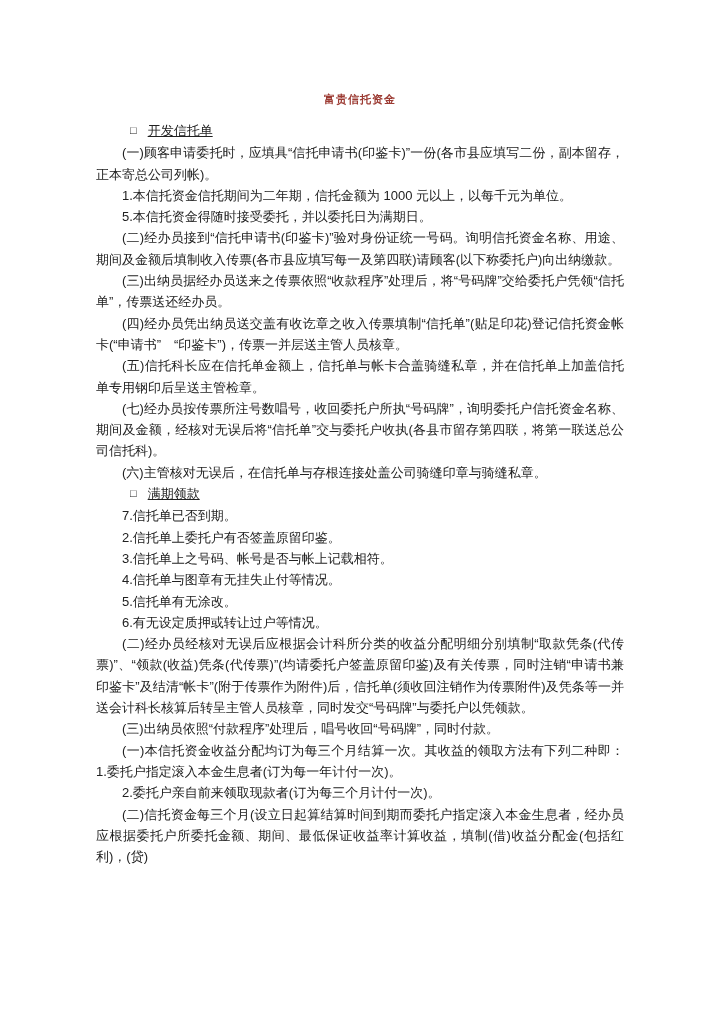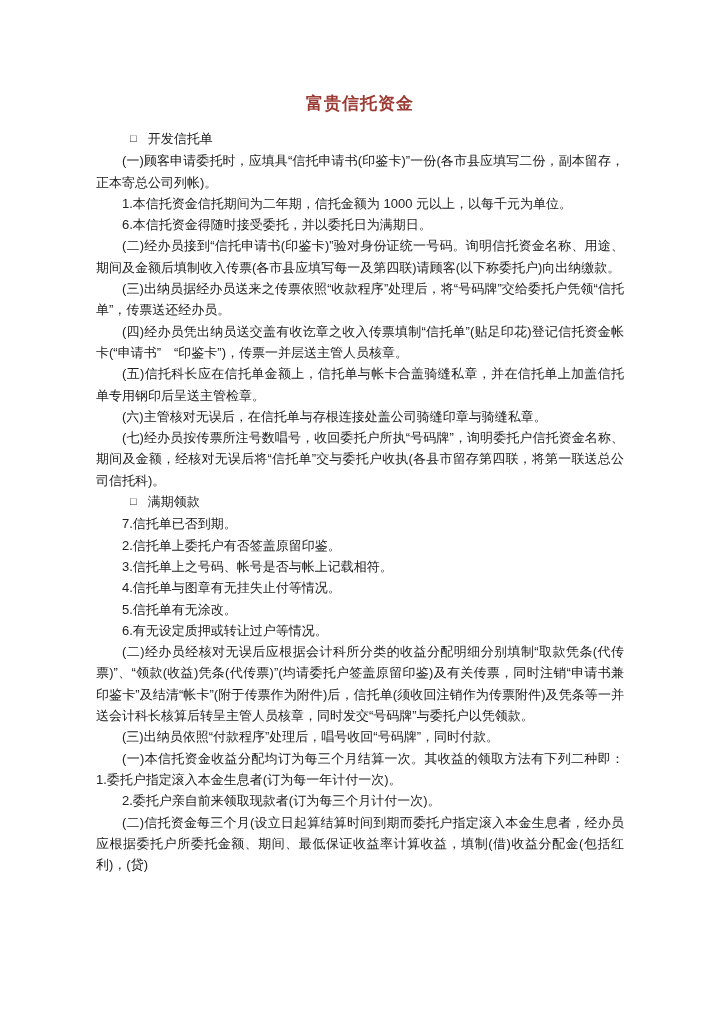--- a/index.html
+++ b/index.html
@@ -10,61 +10,62 @@
     color:#212121;
     overflow:hidden;
   }
   .page {
     width:720px; height:1017px;
     background:#ffffff;
     padding:92px 96px 0 96px;
     overflow:hidden;
   }
   .doc-title {
-    font-size:17px;
+    font-size:11px;
     font-weight:bold;
     text-align:center;
     color:#9c3b33;
     letter-spacing:1px;
     margin-bottom:13px;
   }
   .doc-body {
     font-size:13px;
     line-height:21.3px;
     text-align:justify;
   }
   .section-heading {
     padding-left:34px;
+    text-decoration:underline;
   }
   .section-heading .bullet {
     display:inline-block;
     font-size:11px;
     margin-right:11px;
     transform:translateY(-1px);
   }
   .para {
     text-indent:26px;
   }
 </style>
 </head>
 <body>
 
 <div class="page">
   <h1 class="doc-title" style="color: rgb(156, 59, 51);">富贵信托资金</h1>
   <div class="doc-body" id="doc-body">
       <div class="section-heading"><span class="bullet">□</span><span>开发信托单</span></div>
       <p class="para">(一)顾客申请委托时，应填具“信托申请书(印鉴卡)”一份(各市县应填写二份，副本留存，正本寄总公司列帐)。</p>
       <p class="para">1.本信托资金信托期间为二年期，信托金额为 1000 元以上，以每千元为单位。</p>
-      <p class="para">6.本信托资金得随时接受委托，并以委托日为满期日。</p>
+      <p class="para">5.本信托资金得随时接受委托，并以委托日为满期日。</p>
       <p class="para">(二)经办员接到“信托申请书(印鉴卡)”验对身份证统一号码。询明信托资金名称、用途、期间及金额后填制收入传票(各市县应填写每一及第四联)请顾客(以下称委托户)向出纳缴款。</p>
       <p class="para">(三)出纳员据经办员送来之传票依照“收款程序”处理后，将“号码牌”交给委托户凭领“信托单”，传票送还经办员。</p>
       <p class="para">(四)经办员凭出纳员送交盖有收讫章之收入传票填制“信托单”(贴足印花)登记信托资金帐卡(“申请书”　“印鉴卡”)，传票一并层送主管人员核章。</p>
       <p class="para">(五)信托科长应在信托单金额上，信托单与帐卡合盖骑缝私章，并在信托单上加盖信托单专用钢印后呈送主管检章。</p>
+      <p class="para">(七)经办员按传票所注号数唱号，收回委托户所执“号码牌”，询明委托户信托资金名称、期间及金额，经核对无误后将“信托单”交与委托户收执(各县市留存第四联，将第一联送总公司信托科)。</p>
       <p class="para">(六)主管核对无误后，在信托单与存根连接处盖公司骑缝印章与骑缝私章。</p>
-      <p class="para">(七)经办员按传票所注号数唱号，收回委托户所执“号码牌”，询明委托户信托资金名称、期间及金额，经核对无误后将“信托单”交与委托户收执(各县市留存第四联，将第一联送总公司信托科)。</p>
       <div class="section-heading"><span class="bullet">□</span><span>满期领款</span></div>
       <p class="para">7.信托单已否到期。</p>
       <p class="para">2.信托单上委托户有否签盖原留印鉴。</p>
       <p class="para">3.信托单上之号码、帐号是否与帐上记载相符。</p>
       <p class="para">4.信托单与图章有无挂失止付等情况。</p>
       <p class="para">5.信托单有无涂改。</p>
       <p class="para">6.有无设定质押或转让过户等情况。</p>
       <p class="para">(二)经办员经核对无误后应根据会计科所分类的收益分配明细分别填制“取款凭条(代传票)”、“领款(收益)凭条(代传票)”(均请委托户签盖原留印鉴)及有关传票，同时注销“申请书兼印鉴卡”及结清“帐卡”(附于传票作为附件)后，信托单(须收回注销作为传票附件)及凭条等一并送会计科长核算后转呈主管人员核章，同时发交“号码牌”与委托户以凭领款。</p>
       <p class="para">(三)出纳员依照“付款程序”处理后，唱号收回“号码牌”，同时付款。</p>
       <p class="para">(一)本信托资金收益分配均订为每三个月结算一次。其收益的领取方法有下列二种即：　　　1.委托户指定滚入本金生息者(订为每一年计付一次)。</p>

